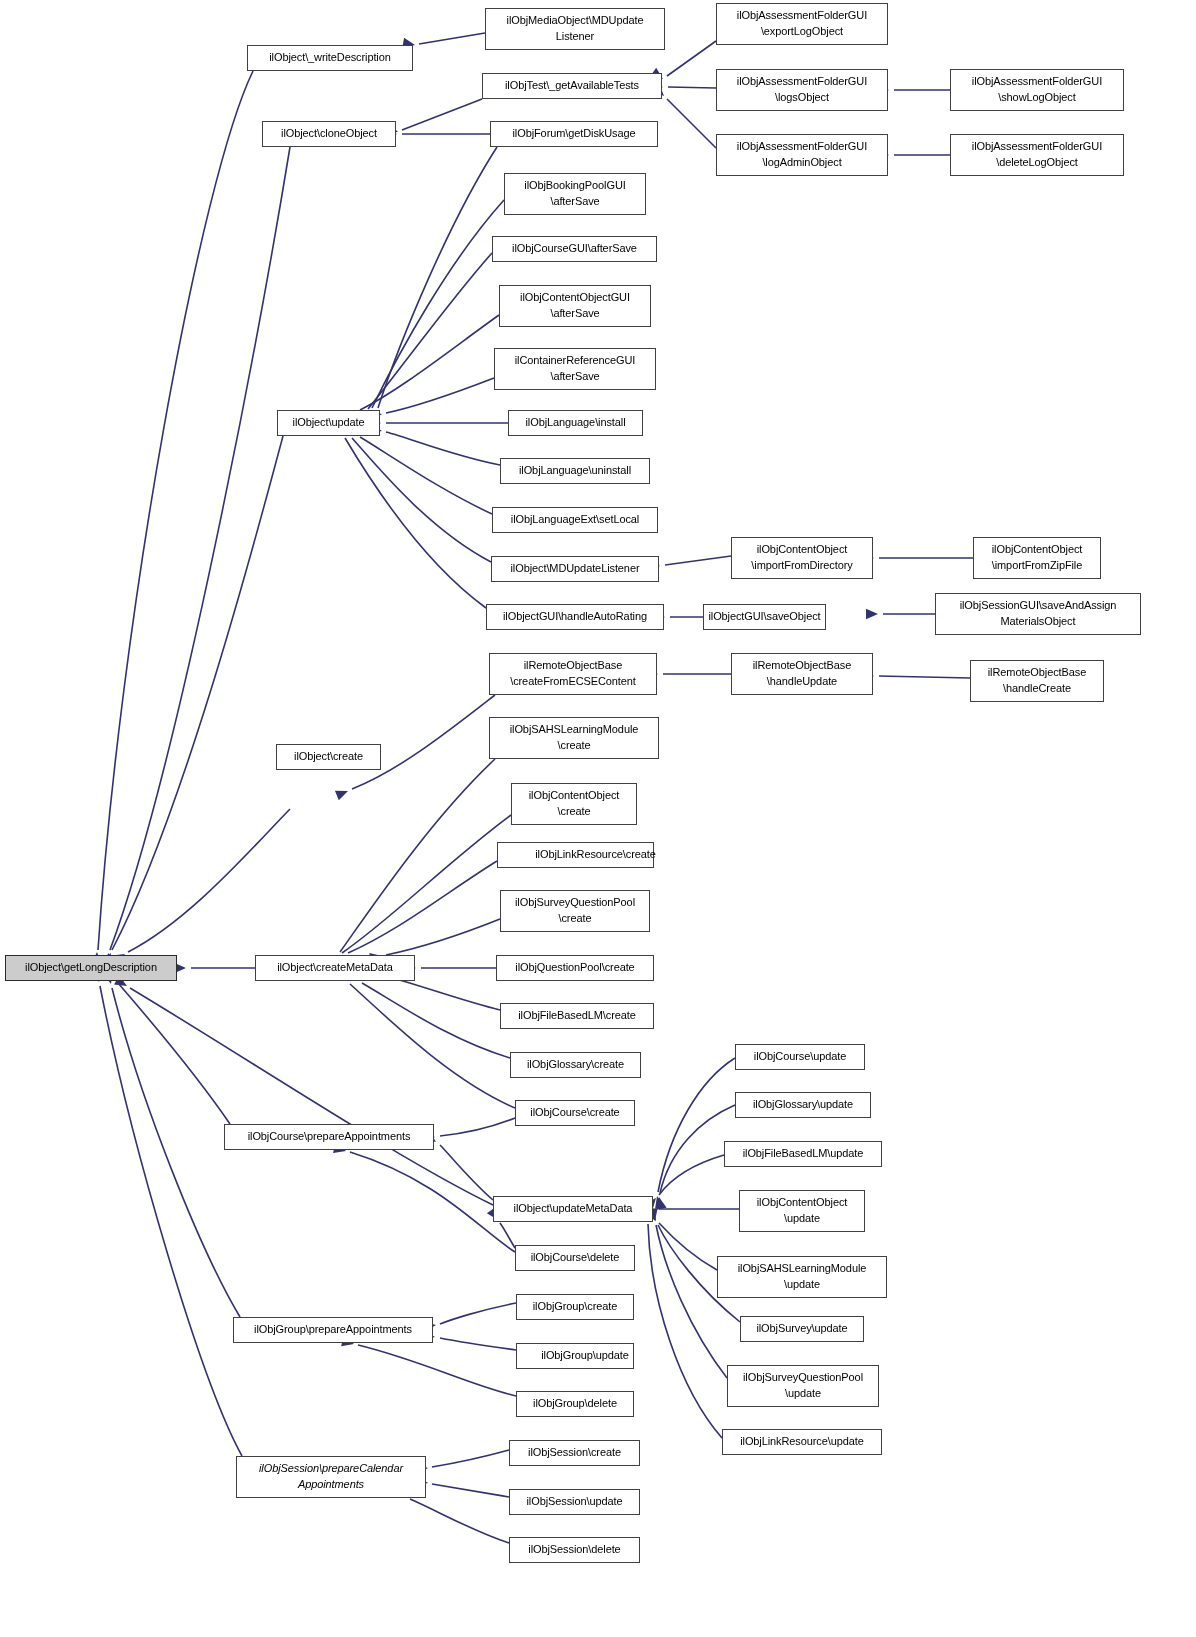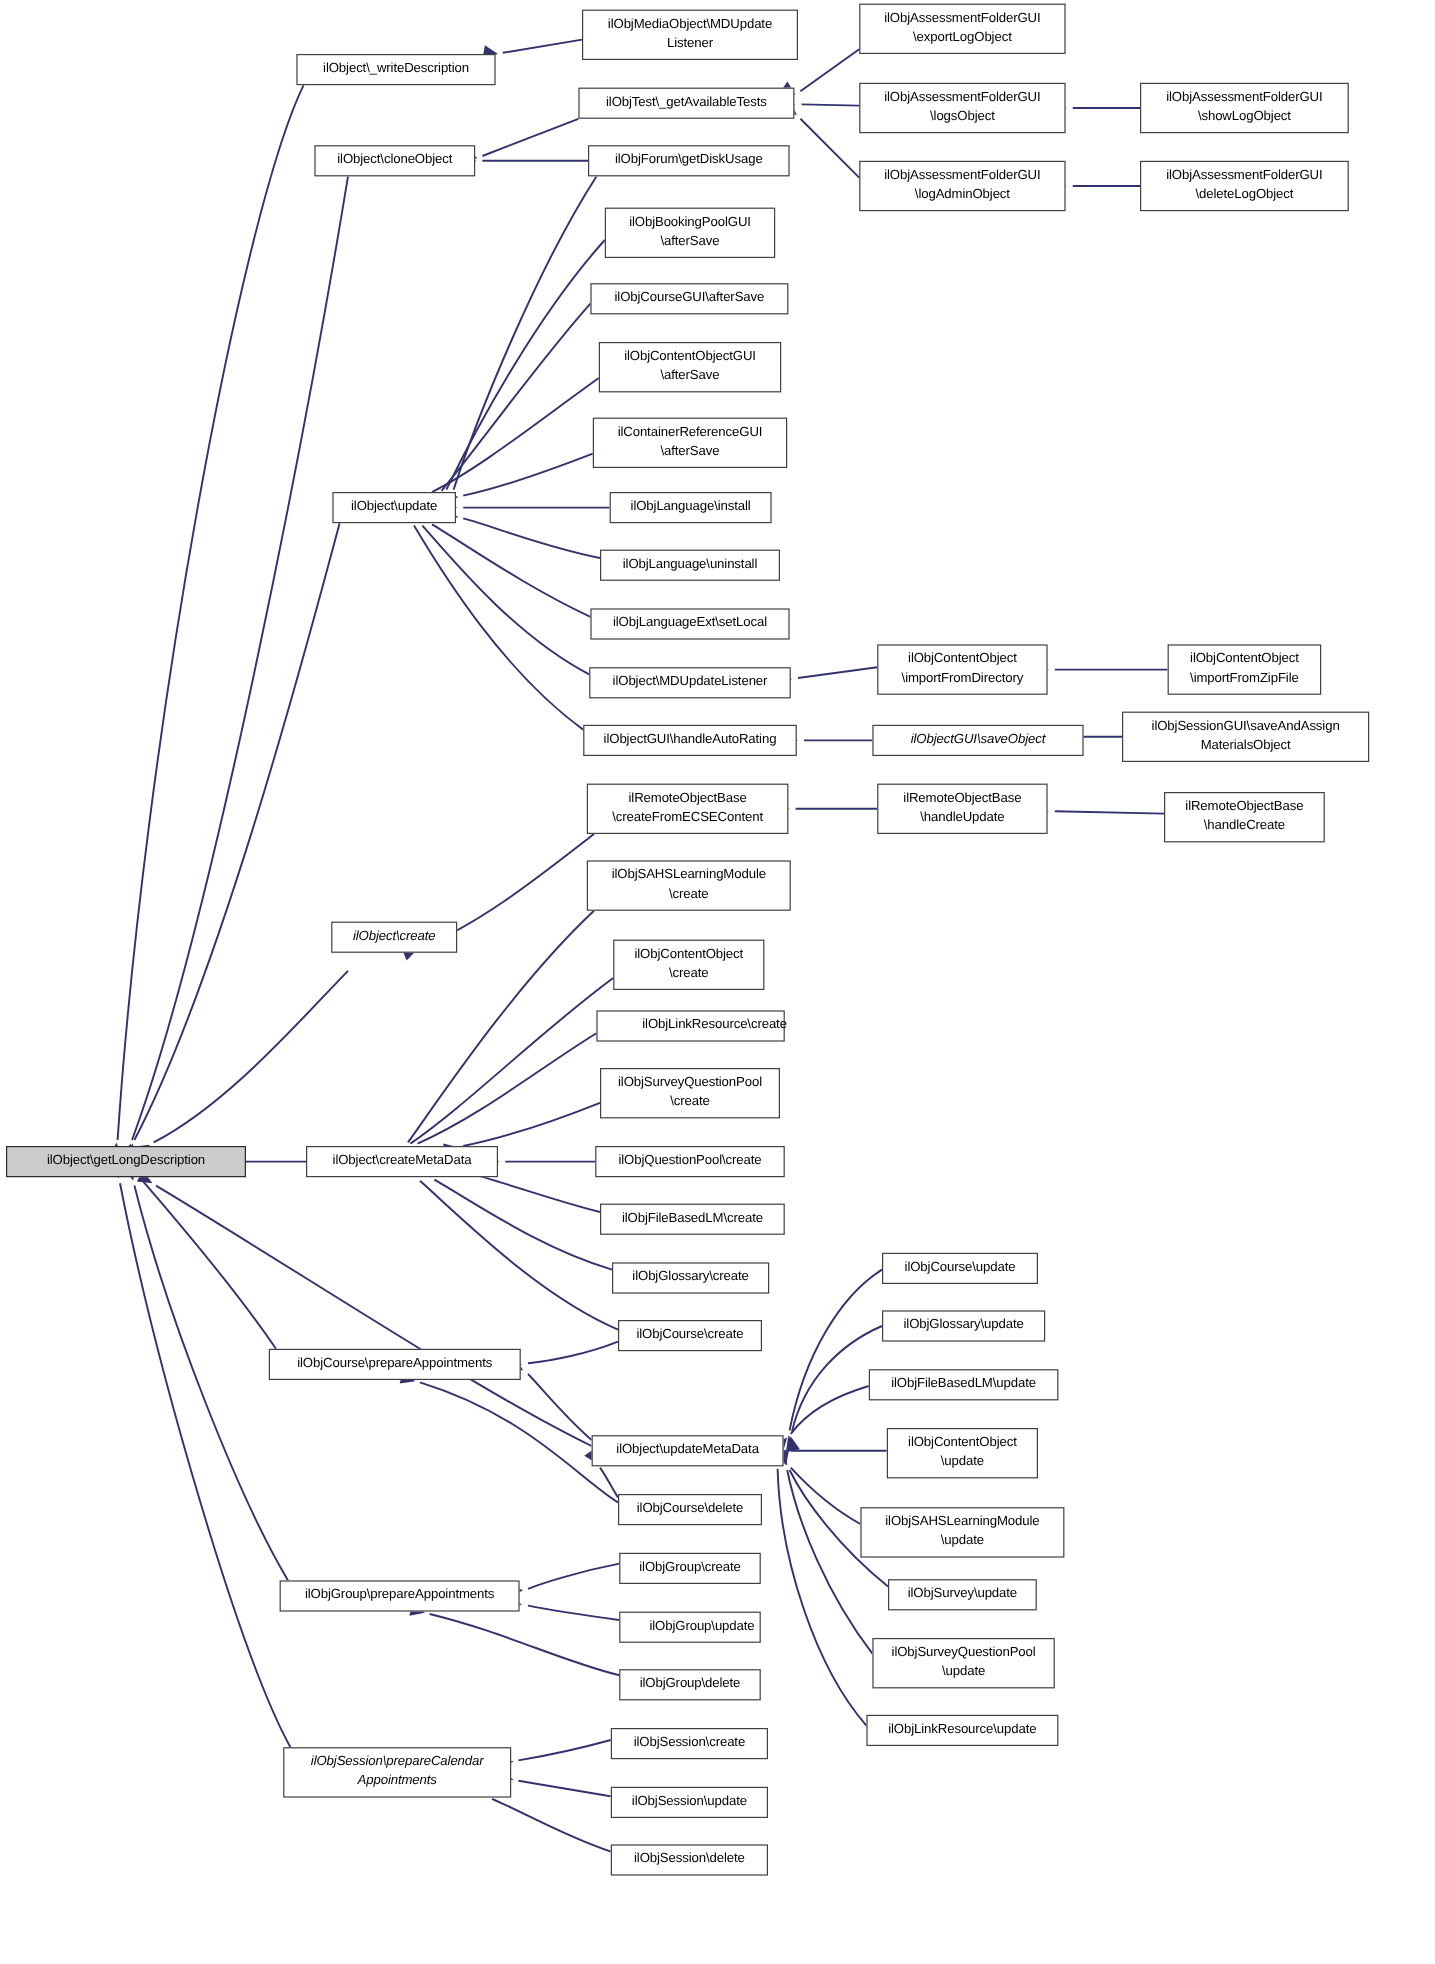--- a/index.html
+++ b/index.html
@@ -144,21 +144,21 @@
       <polygon points="111,984 112.91698575547291,971.0630310499981 102.87135716206659,973.7547491190643" fill="#32326e"></polygon>
       <path d="M509,1450 C480,1458 450,1464 432,1467" fill="none" stroke="#32326e" stroke-width="1.6"></path>
       <polygon points="428,1468 415.5924537606112,1463.8656564828948 416.4988734851869,1474.226081343049" fill="#32326e"></polygon>
       <path d="M509,1497 C480,1492 450,1487 432,1484" fill="none" stroke="#32326e" stroke-width="1.6"></path>
       <polygon points="428,1483 416.84048330009347,1476.1805288310231 415.3930830501088,1486.4793167459354" fill="#32326e"></polygon>
       <path d="M509,1543 C470,1530 440,1512 410,1499" fill="none" stroke="#32326e" stroke-width="1.6"></path>
       <polygon points="406,1497 396.9857436267149,1487.524601220176 392.9221398904265,1497.0978516960813" fill="#32326e"></polygon>
       <path d="M242,1456 C200,1380 130,1140 100,986" fill="none" stroke="#32326e" stroke-width="1.6"></path>
       <polygon points="99,982 102.03722218366032,969.2793364399855 91.79522155233336,971.0852774877216" fill="#32326e"></polygon>
     </svg>
-<div class="node root" style="left: 5px; top: 955px; width: 200px; height: 26px;">ilObject\getLongDescription</div>
+<div class="node root" style="left: 5px; top: 955px; width: 172px; height: 26px;">ilObject\getLongDescription</div>
     <div class="node" style="left: 247px; top: 45px; width: 166px; height: 26px;">ilObject\_writeDescription</div>
     <div class="node" style="left: 485px; top: 8px; width: 180px; height: 42px;">ilObjMediaObject\MDUpdate
 Listener</div>
     <div class="node" style="left: 482px; top: 73px; width: 180px; height: 26px;">ilObjTest\_getAvailableTests</div>
     <div class="node" style="left: 262px; top: 121px; width: 134px; height: 26px;">ilObject\cloneObject</div>
     <div class="node" style="left: 490px; top: 121px; width: 168px; height: 26px;">ilObjForum\getDiskUsage</div>
     <div class="node" style="left: 716px; top: 3px; width: 172px; height: 42px;">ilObjAssessmentFolderGUI
 \exportLogObject</div>
     <div class="node" style="left: 716px; top: 69px; width: 172px; height: 42px;">ilObjAssessmentFolderGUI
 \logsObject</div>
@@ -178,30 +178,30 @@
 \afterSave</div>
     <div class="node" style="left: 508px; top: 410px; width: 135px; height: 26px;">ilObjLanguage\install</div>
     <div class="node" style="left: 500px; top: 458px; width: 150px; height: 26px;">ilObjLanguage\uninstall</div>
     <div class="node" style="left: 492px; top: 507px; width: 166px; height: 26px;">ilObjLanguageExt\setLocal</div>
     <div class="node" style="left: 491px; top: 556px; width: 168px; height: 26px;">ilObject\MDUpdateListener</div>
     <div class="node" style="left: 731px; top: 537px; width: 142px; height: 42px;">ilObjContentObject
 \importFromDirectory</div>
     <div class="node" style="left: 973px; top: 537px; width: 128px; height: 42px;">ilObjContentObject
 \importFromZipFile</div>
     <div class="node" style="left: 486px; top: 604px; width: 178px; height: 26px;">ilObjectGUI\handleAutoRating</div>
-    <div class="node" style="left: 727px; top: 604px; width: 176px; height: 26px; font-style: italic;">ilObjectGUI\saveObject</div>
+    <div class="node" style="left: 703px; top: 604px; width: 123px; height: 26px;">ilObjectGUI\saveObject</div>
     <div class="node" style="left: 935px; top: 593px; width: 206px; height: 42px;">ilObjSessionGUI\saveAndAssign
 MaterialsObject</div>
     <div class="node" style="left: 489px; top: 653px; width: 168px; height: 42px;">ilRemoteObjectBase
 \createFromECSEContent</div>
     <div class="node" style="left: 731px; top: 653px; width: 142px; height: 42px;">ilRemoteObjectBase
 \handleUpdate</div>
     <div class="node" style="left: 970px; top: 660px; width: 134px; height: 42px;">ilRemoteObjectBase
 \handleCreate</div>
-    <div class="node" style="left: 276px; top: 768px; width: 105px; height: 26px; font-style: italic;">ilObject\create</div>
+    <div class="node" style="left: 276px; top: 744px; width: 105px; height: 26px;">ilObject\create</div>
     <div class="node" style="left: 489px; top: 717px; width: 170px; height: 42px;">ilObjSAHSLearningModule
 \create</div>
     <div class="node" style="left: 511px; top: 783px; width: 126px; height: 42px;">ilObjContentObject
 \create</div>
     <div class="node" style="left: 497px; top: 842px; width: 157px; height: 26px; padding-left: 40px;">ilObjLinkResource\create</div>
     <div class="node" style="left: 500px; top: 890px; width: 150px; height: 42px;">ilObjSurveyQuestionPool
 \create</div>
     <div class="node" style="left: 255px; top: 955px; width: 160px; height: 26px;">ilObject\createMetaData</div>
     <div class="node" style="left: 496px; top: 955px; width: 158px; height: 26px;">ilObjQuestionPool\create</div>
     <div class="node" style="left: 500px; top: 1003px; width: 154px; height: 26px;">ilObjFileBasedLM\create</div>

